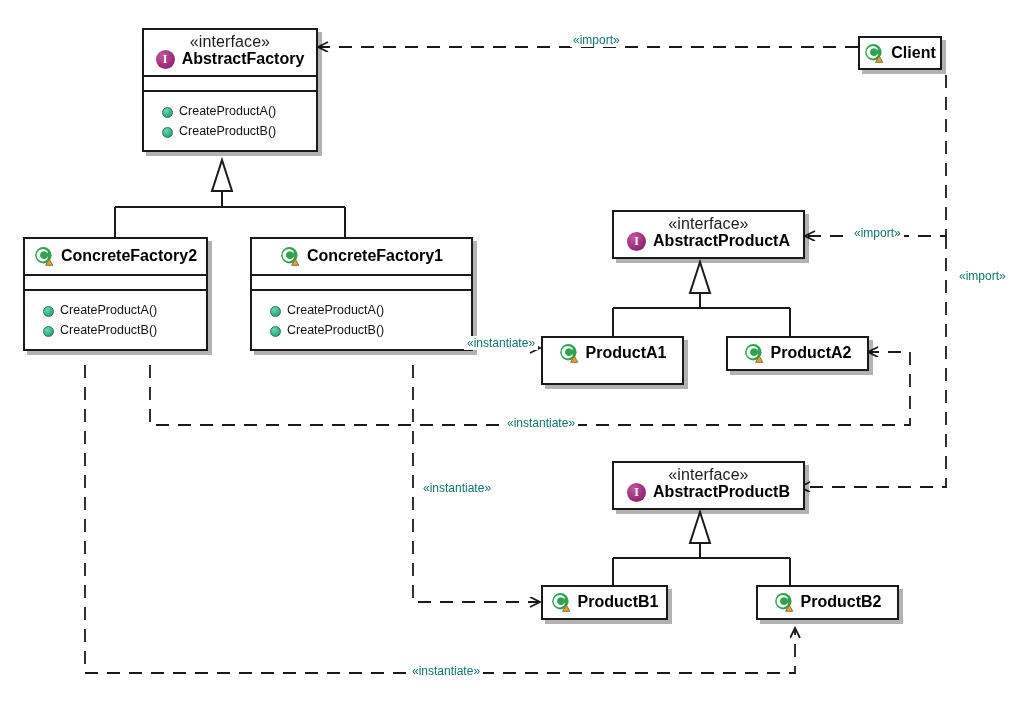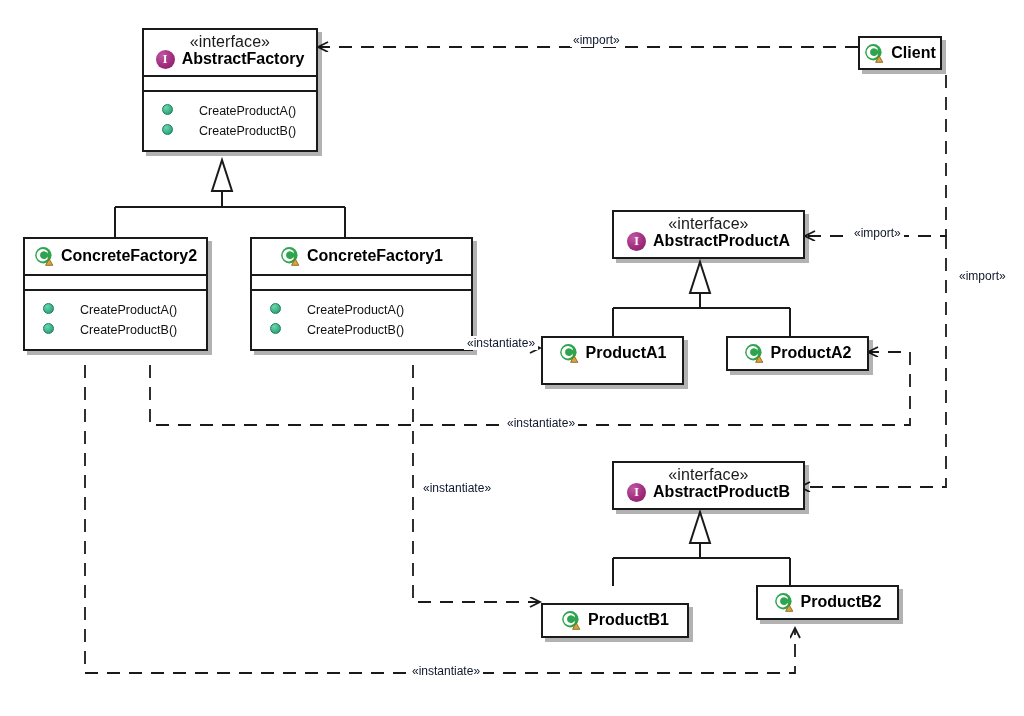--- a/index.html
+++ b/index.html
@@ -64,22 +64,22 @@
   .empty-compartment {
     height: 13px;
     border-top: 2px solid #1a1a1a;
   }
   .members {
     border-top: 2px solid #1a1a1a;
     padding: 9px 0 9px 0;
   }
   .member {
     display: flex;
-    align-items: flex-start;
-    gap: 26px;
+    align-items: flex-end;
+    gap: 6px;
     padding: 3px 0 3px 18px;
     font-size: 12.5px;
     color: #111111;
     white-space: nowrap;
   }
 
   
   .icon {
     flex: 0 0 auto;
     display: inline-block;
@@ -108,21 +108,21 @@
     border-radius: 50%;
     background: radial-gradient(circle at 34% 28%, #6fd6ac 0%, #3cb489 55%, #1f8c67 100%);
     border: 1px solid #1f7d5c;
     box-sizing: border-box;
   }
 
   
   .edge-label {
     position: absolute;
     font-size: 12px;
-    color: #0f172a;
+    color: #0f766e;
     background: #ffffff;
     padding: 0 3px;
     white-space: nowrap;
     line-height: 14px;
     z-index: 6;
   }
 </style>
 </head>
 <body>
 
@@ -337,21 +337,21 @@
             <circle cx="9.4" cy="9.2" r="8.2" fill="#2ea44f"></circle>
             <path d="M13.6 5.3 A6.2 6.2 0 1 0 13.6 13.1 L13.6 10.6 A3.9 3.9 0 1 1 13.6 7.8 Z" fill="#ffffff"></path>
             <path d="M11.6 19.3 L15.2 12.9 L18.8 19.3 Z" fill="#d9a441" stroke="#8a6414" stroke-width="0.9" stroke-linejoin="round"></path>
           </svg>
         </span>
         <span class="box-title">ProductA2</span>
       </div>
     </div>
   </div>
 
-  <div class="uml-box" style="left:541px; top:603px; width:148px;">
+  <div class="uml-box" style="left:541px; top:585px; width:127px;">
     <div class="box-header" style="padding:5px 8px 6px 8px;">
       <div class="title-row">
         <span class="icon icon-class">
           <svg viewBox="0 0 20 20" width="20" height="20">
             <circle cx="9.4" cy="9.2" r="8.2" fill="#2ea44f"></circle>
             <path d="M13.6 5.3 A6.2 6.2 0 1 0 13.6 13.1 L13.6 10.6 A3.9 3.9 0 1 1 13.6 7.8 Z" fill="#ffffff"></path>
             <path d="M11.6 19.3 L15.2 12.9 L18.8 19.3 Z" fill="#d9a441" stroke="#8a6414" stroke-width="0.9" stroke-linejoin="round"></path>
           </svg>
         </span>
         <span class="box-title">ProductB1</span>

